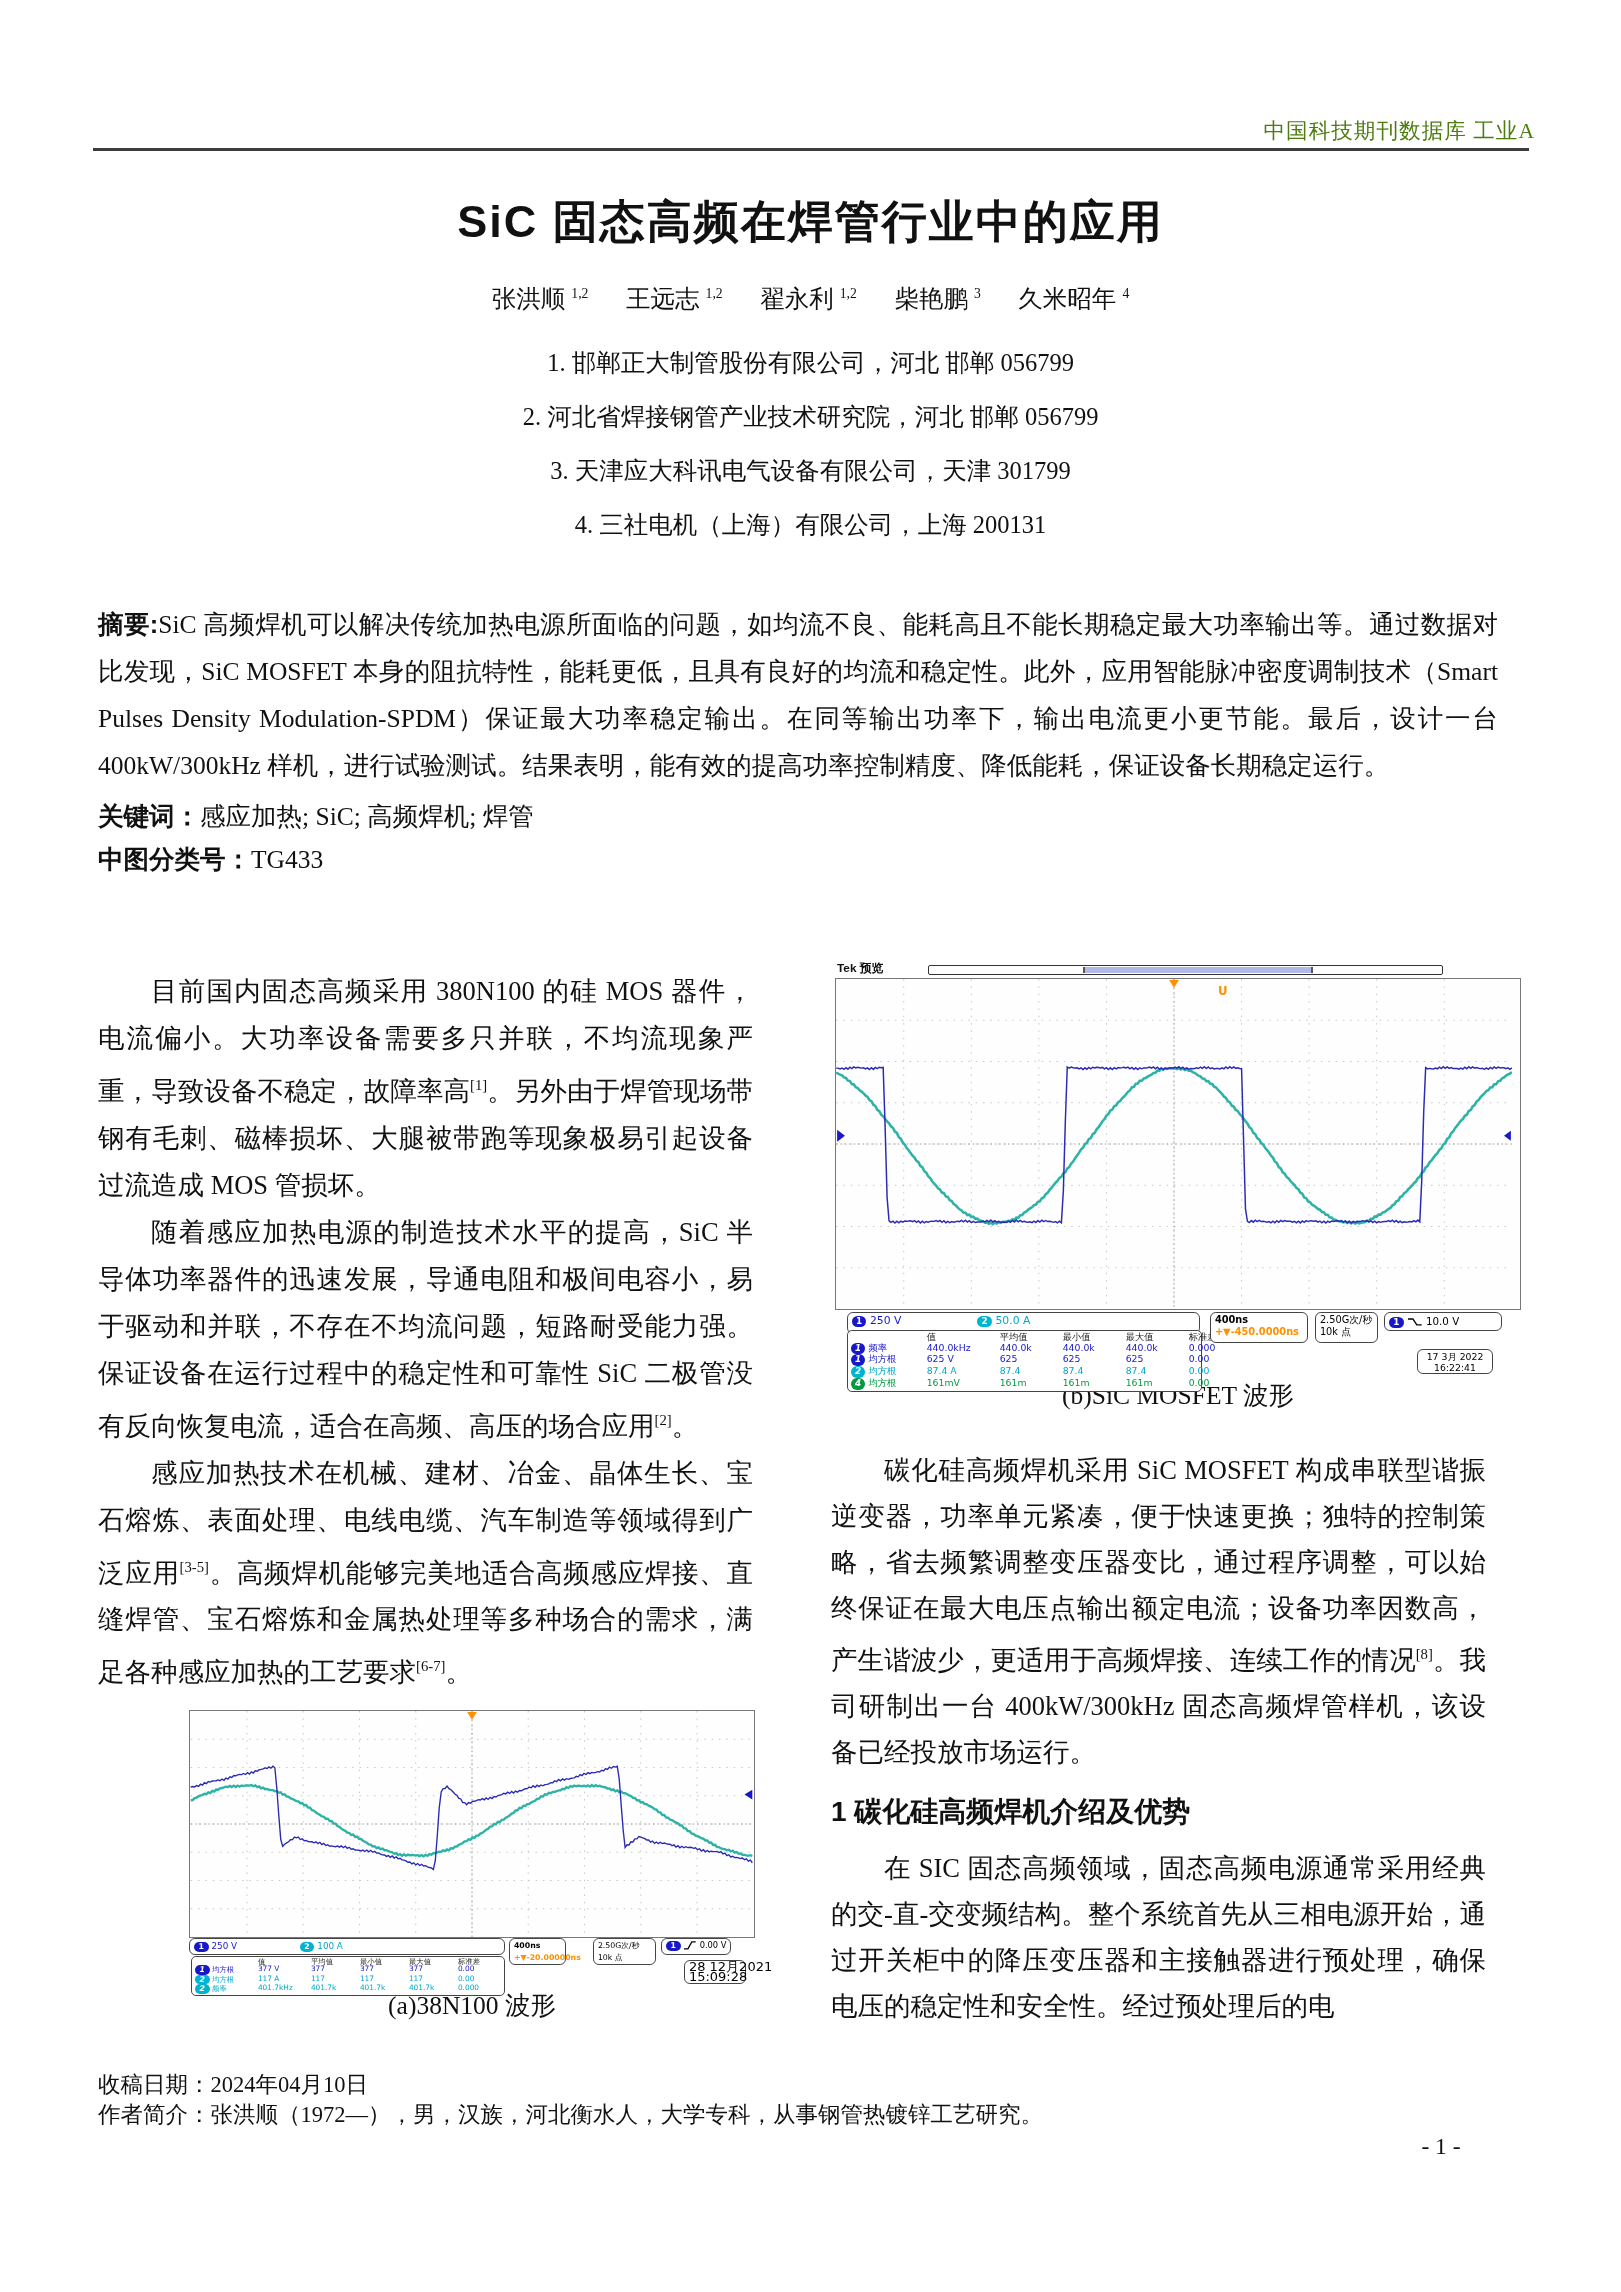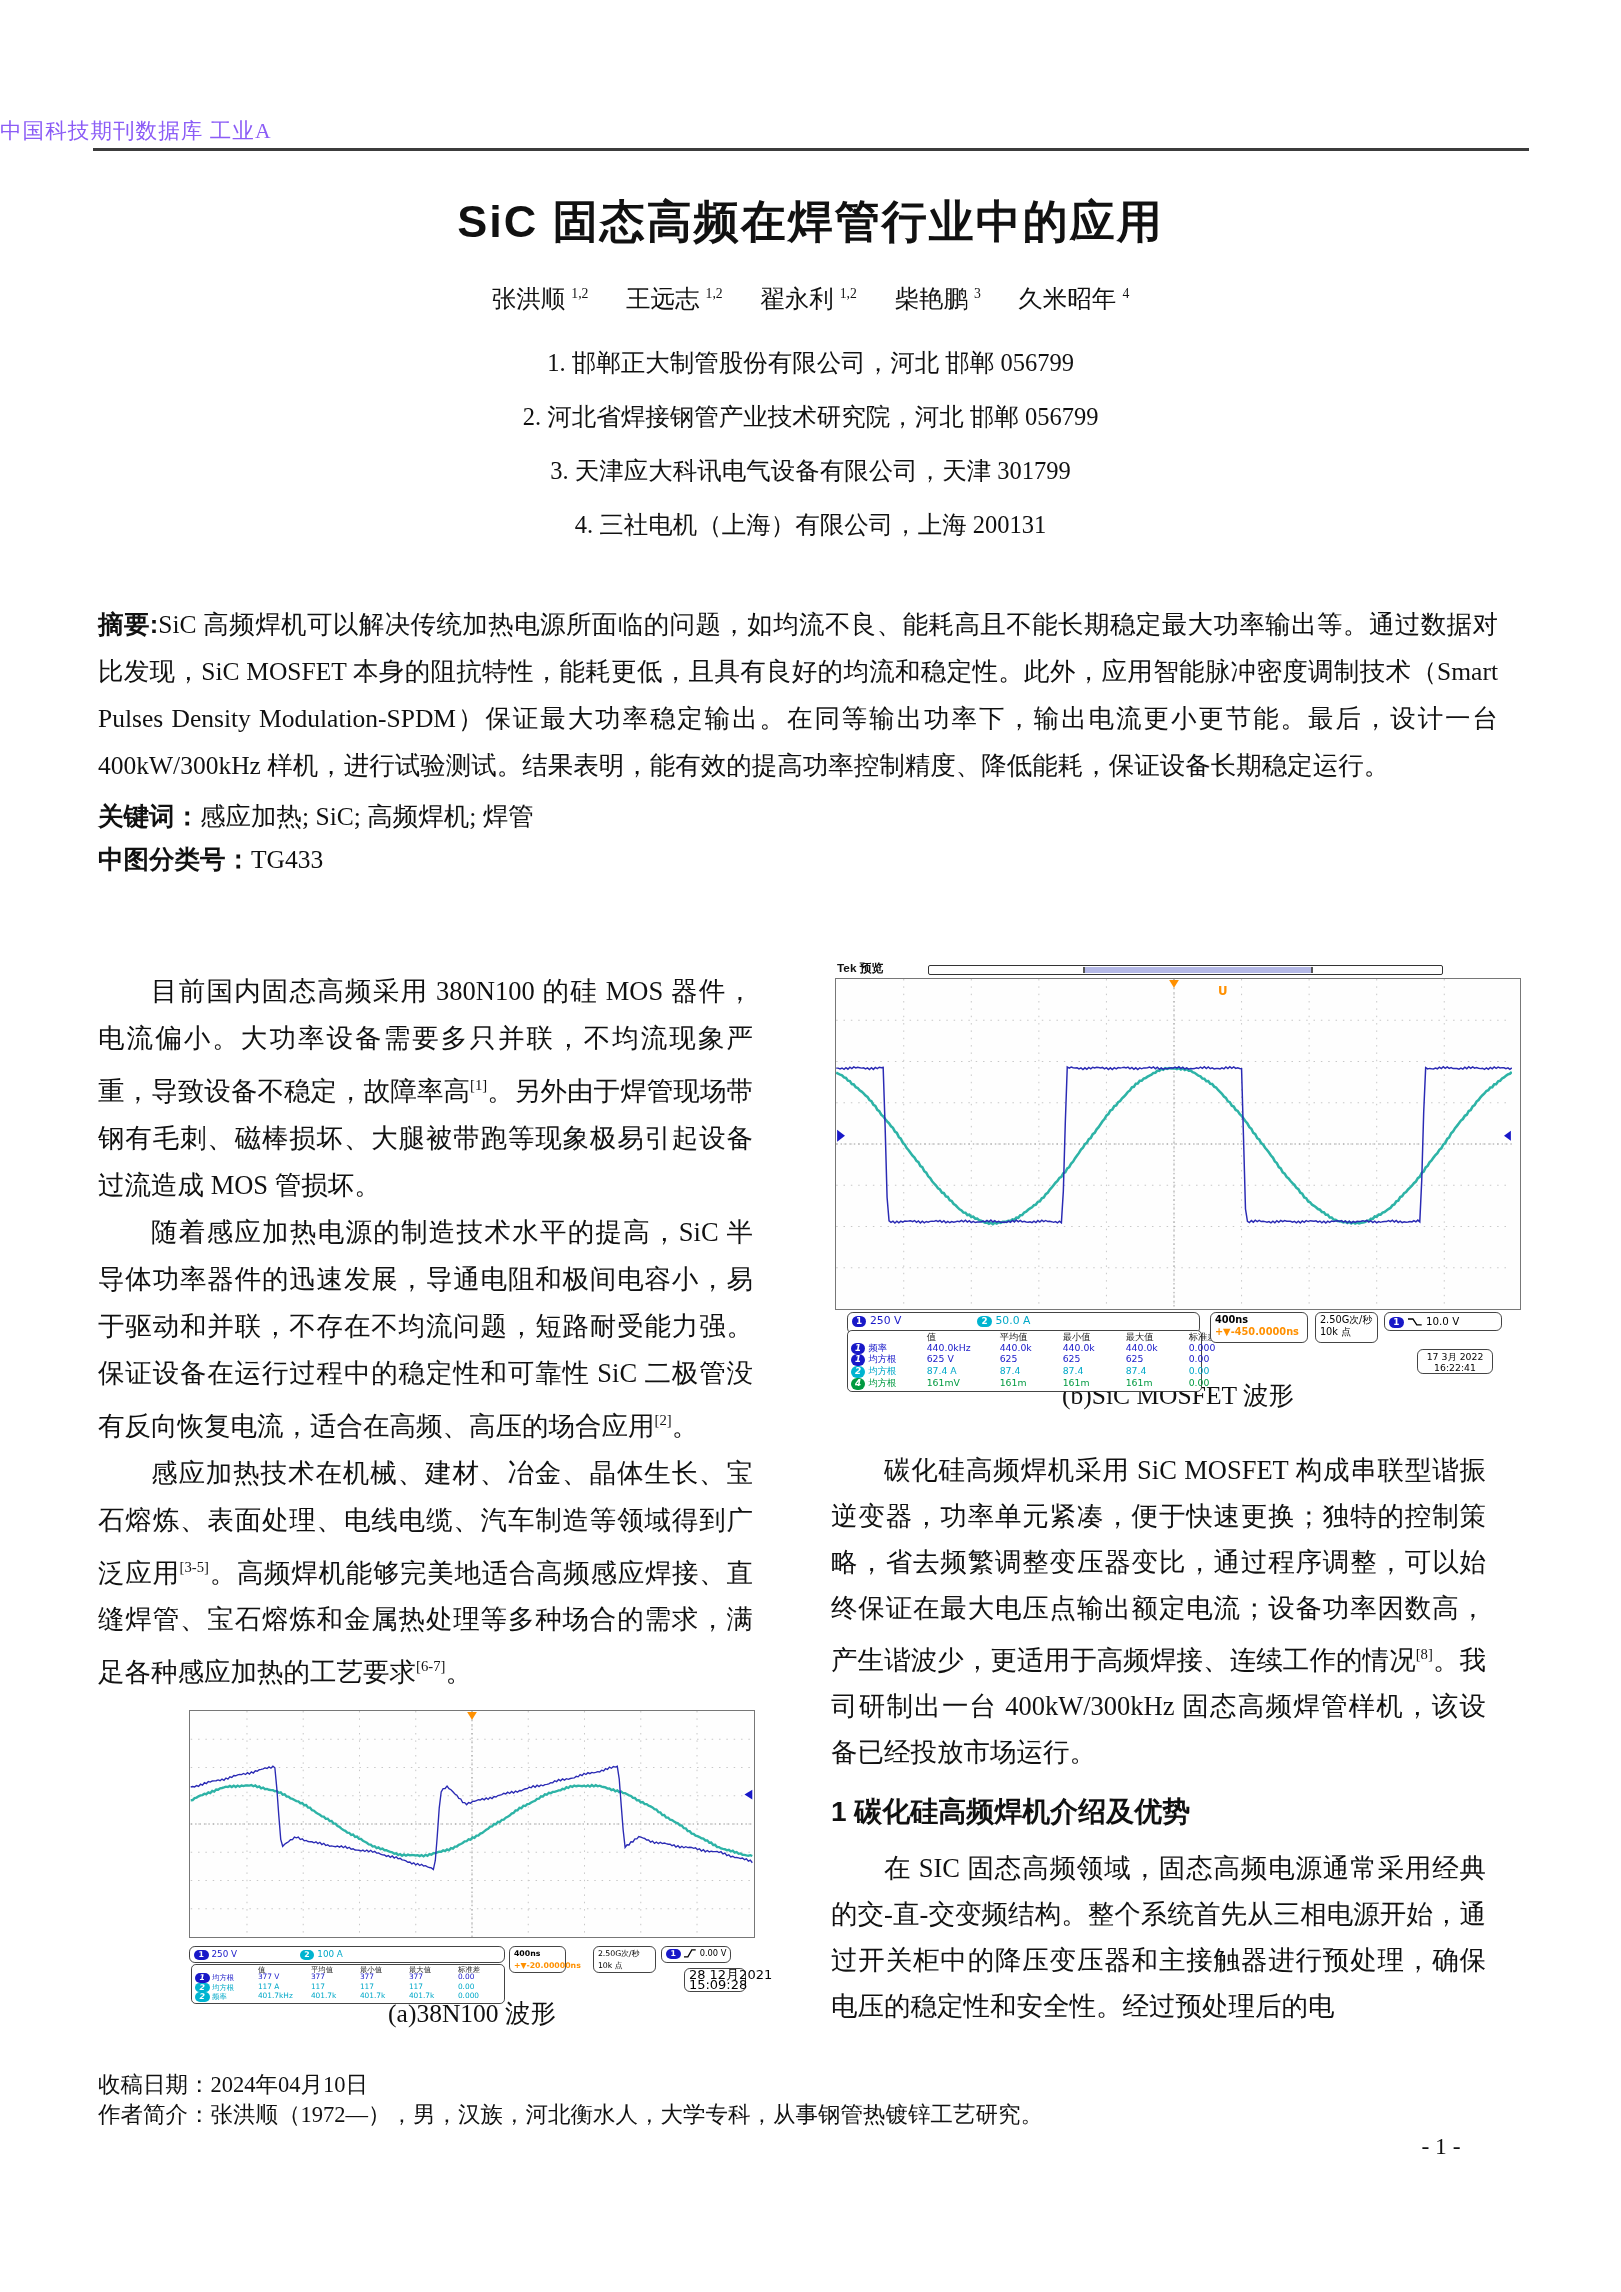--- a/index.html
+++ b/index.html
@@ -1,18 +1,18 @@
 <!DOCTYPE html>
 <html><head>
 <meta charset="utf-8">
 <style>
   html,body{margin:0;padding:0;background:#e8e8e8;}
   .page{position:relative;width:1621px;height:2293px;background:#ffffff;margin:0 auto;overflow:hidden;
         font-family:"Liberation Serif","DejaVu Serif",serif;color:#111;}
-  .hdr{position:absolute;left:0;top:116px;width:1535px;text-align:left;font-size:21.6px;letter-spacing:1px;color:#8b5cf6;}
+  .hdr{position:absolute;left:0;top:116px;width:1535px;text-align:right;font-size:21.6px;letter-spacing:1px;color:#4d7c0f;}
   .rule{position:absolute;left:93px;top:148px;width:1436px;height:2.9px;background:#3c3c3c;}
   .title{position:absolute;left:0;top:192px;width:1621px;margin:0;text-align:center;
          font-family:"Liberation Sans","DejaVu Sans",sans-serif;font-weight:bold;font-size:45px;letter-spacing:2px;}
   .authors{position:absolute;left:0;top:282px;width:1621px;text-align:center;font-size:24.5px;}
   .authors .au{margin:0 15.7px;}
   .authors sup{font-size:13.7px;font-family:"Liberation Serif",serif;}
   .affils{position:absolute;left:0;top:336px;width:1621px;text-align:center;font-size:24.5px;line-height:54px;}
   .absblock{position:absolute;left:98px;top:601px;width:1400px;}
   .absblock p{margin:0;}
   .abs{font-size:25.5px;line-height:47px;text-align:justify;}
@@ -29,21 +29,21 @@
        font-weight:bold;font-size:28px;line-height:41px;}
   .figA{position:absolute;left:189px;top:1710px;width:566px;}
   .figB{position:absolute;left:835px;top:963px;width:686px;}
   .screen{position:relative;background:#fefefe;border:1px solid #777;box-sizing:border-box;}
   .screen svg{display:block;}
   .tekrow{position:relative;height:14.7px;}
   .tek{position:absolute;left:2px;top:-2px;font-family:"Liberation Sans",sans-serif;font-weight:bold;font-size:11.8px;color:#111;}
   .posbar{position:absolute;left:93px;top:2px;width:515px;height:9.8px;border:1px solid #333;border-radius:2px;background:#fff;box-sizing:border-box;}
   .posbar-in{position:absolute;left:30%;width:44%;top:1px;bottom:1px;background:#b4b8e6;border-left:2px solid #555;border-right:2px solid #555;}
   .readout{position:relative;font-family:"DejaVu Sans",sans-serif;}
-  .ra{height:47px;margin-top:8px;}
+  .ra{height:47px;}
   .rb{height:65px;}
   .rbox{position:absolute;border:1px solid #444;border-radius:5.9px;background:#fff;box-sizing:border-box;padding:1px 3.9px;white-space:nowrap;}
   .c-blue{color:#1818c8;}
   .c-cyan{color:#00a8c8;}
   .c-green{color:#009a40;}
   .c-orange{color:#ff9000;}
   .chip{display:inline-block;min-width:10.8px;padding:0 2px;border-radius:6.9px;background:#1818c8;color:#fff;text-align:center;font-weight:bold;}
   .chip.cy{background:#00b4d0;}
   .chip.gr{background:#009a40;}
   .ra .chip{font-size:7.8px;line-height:9.8px;}

